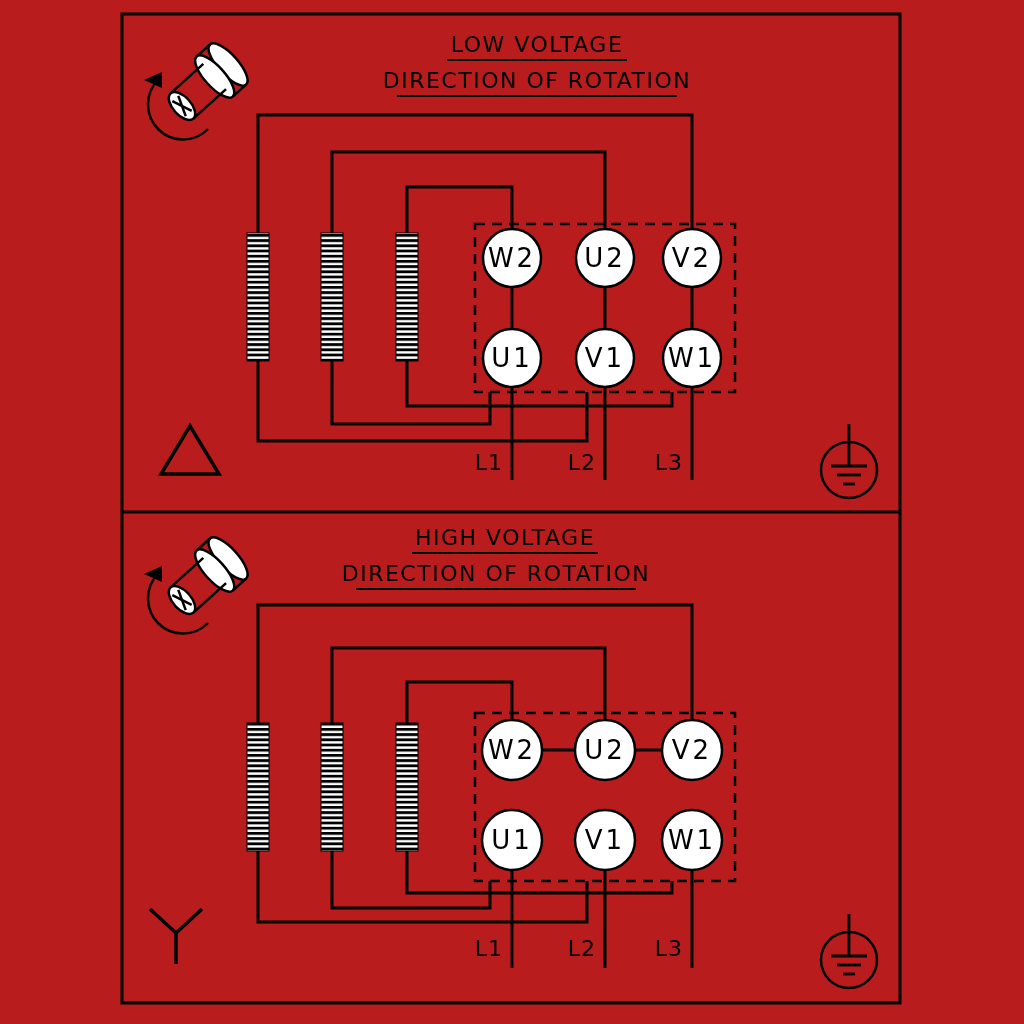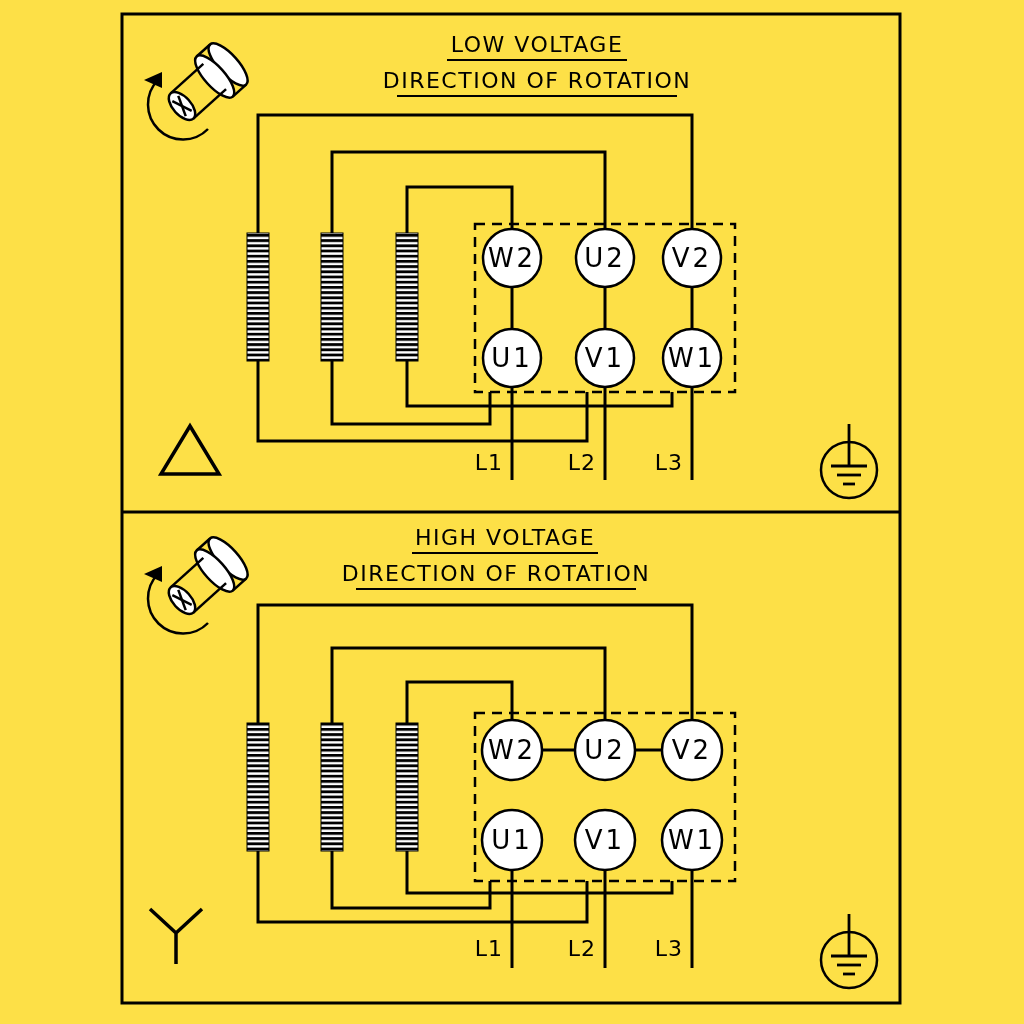--- a/index.html
+++ b/index.html
@@ -1,16 +1,16 @@
 <!DOCTYPE html>
 <html><head>
 <meta charset="utf-8">
 <style>
   html,body{margin:0;padding:0;background:#ffffff;}
-  .canvas{position:relative;width:1024px;height:1024px;background:#fde047;overflow:hidden;}
+  .canvas{position:relative;width:1024px;height:1024px;background:#b91c1c;overflow:hidden;}
   svg{display:block;}
   text{font-family:"DejaVu Sans", sans-serif;fill:#000000;}
   .title{font-size:22px;letter-spacing:1.5px;text-anchor:middle;}
   .term{font-size:26px;letter-spacing:3px;text-anchor:middle;}
   .lbl{font-size:22px;letter-spacing:1px;text-anchor:end;}
   .w{stroke:#000000;stroke-width:3;fill:none;}
   .dash{stroke:#000000;stroke-width:2.5;fill:none;stroke-dasharray:10 7;}
   .tc{fill:#ffffff;stroke:#000000;stroke-width:2.5;}
   .ul{stroke:#000000;stroke-width:2;}
   .frame{fill:none;stroke:#000000;stroke-width:3;}

